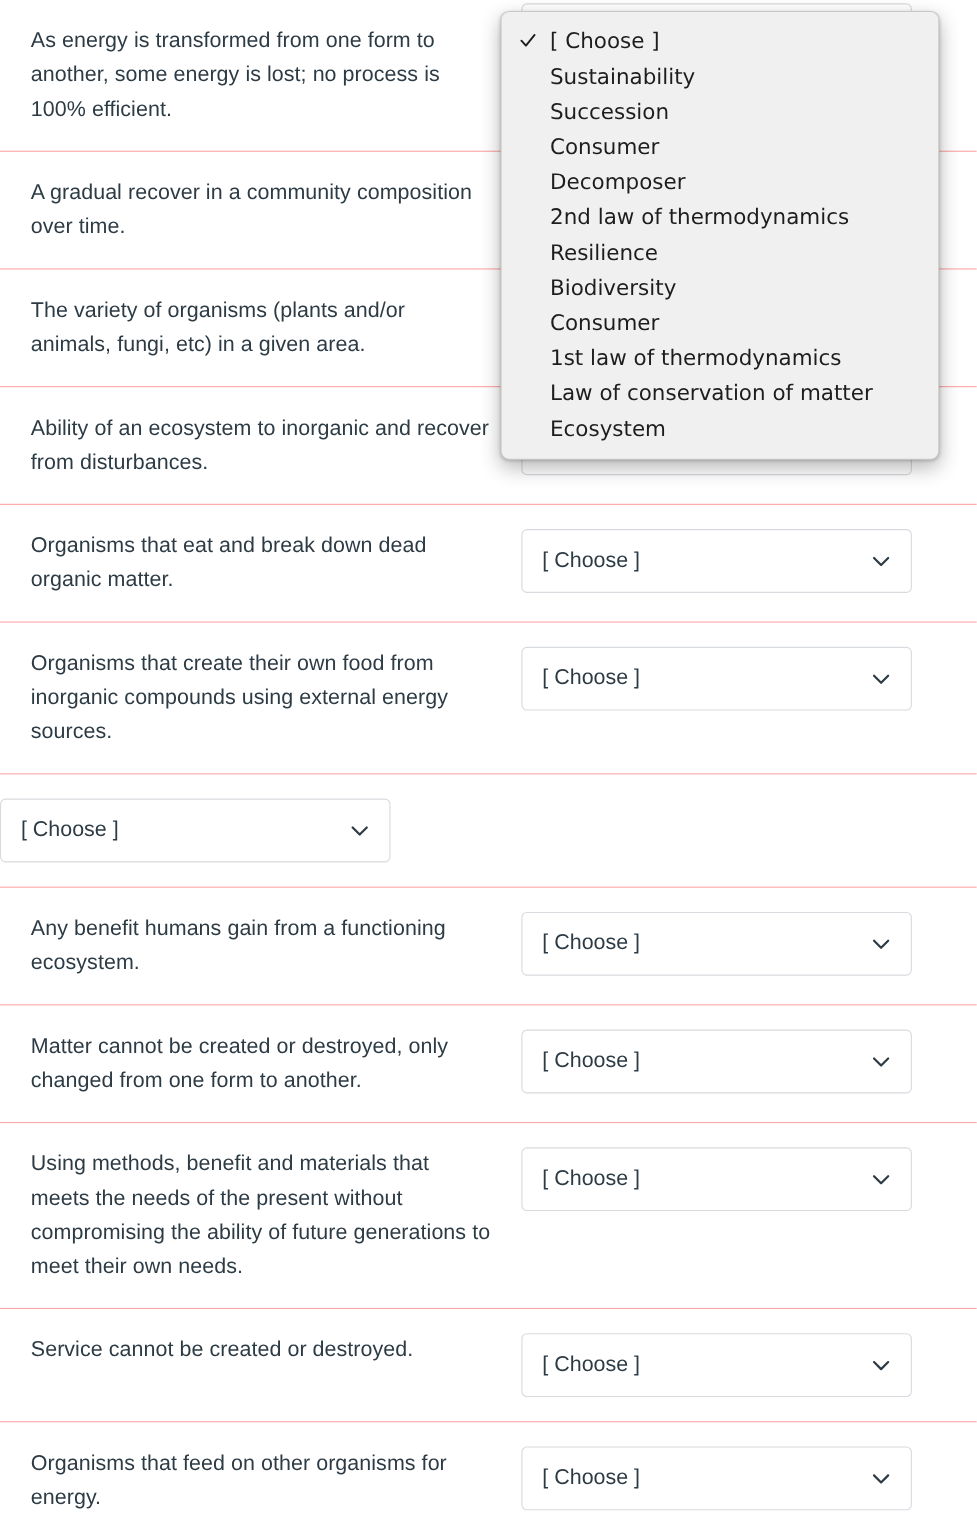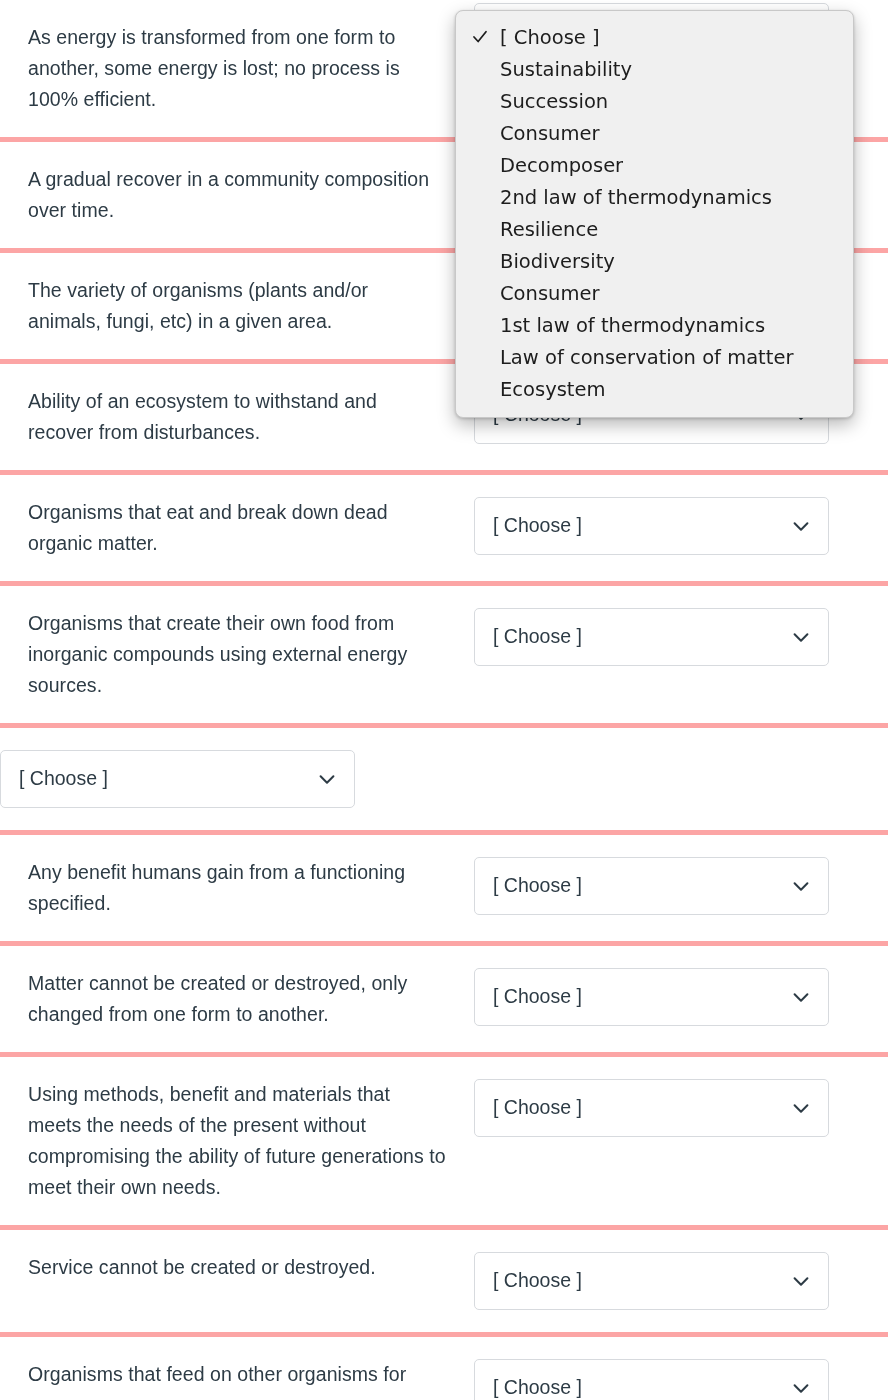--- a/index.html
+++ b/index.html
@@ -24,21 +24,21 @@
     position: absolute;
     top: 0; left: 0;
     width: 888px;
   }
 
   .match-row {
     position: relative;
     display: flex;
     align-items: flex-start;
     width: 888px;
-    border-bottom: 5px solid #fca5a5;
+    border-bottom: 1px solid #fca5a5;
     padding: 0;
   }
   .match-row.last { border-bottom: none; }
 
   .q-cell {
     width: 474px;
     padding: 22px 28px 22px 28px;
     display: flex;
     align-items: center;
   }
@@ -186,21 +186,21 @@
             <span class="chev">
               <svg viewBox="0 0 24 24" fill="none" stroke="#2d3b45" stroke-width="2.2" stroke-linecap="round" stroke-linejoin="round">
                 <polyline points="5,9 12,16 19,9"></polyline>
               </svg>
             </span>
           </div>
         </div>
       </div>
       <div class="match-row">
         <div class="q-cell">
-          <div class="q-text">Ability of an ecosystem to withstand and recover from disturbances.</div>
+          <div class="q-text">Ability of an ecosystem to inorganic and recover from disturbances.</div>
         </div>
         <div class="a-cell">
           <div class="select-box">
             <span class="select-label">[ Choose ]</span>
             <span class="chev">
               <svg viewBox="0 0 24 24" fill="none" stroke="#2d3b45" stroke-width="2.2" stroke-linecap="round" stroke-linejoin="round">
                 <polyline points="5,9 12,16 19,9"></polyline>
               </svg>
             </span>
           </div>
@@ -243,21 +243,21 @@
             <span class="chev">
               <svg viewBox="0 0 24 24" fill="none" stroke="#2d3b45" stroke-width="2.2" stroke-linecap="round" stroke-linejoin="round">
                 <polyline points="5,9 12,16 19,9"></polyline>
               </svg>
             </span>
           </div>
         </div>
       </div>
       <div class="match-row">
         <div class="q-cell">
-          <div class="q-text">Any benefit humans gain from a functioning specified.</div>
+          <div class="q-text">Any benefit humans gain from a functioning ecosystem.</div>
         </div>
         <div class="a-cell">
           <div class="select-box">
             <span class="select-label">[ Choose ]</span>
             <span class="chev">
               <svg viewBox="0 0 24 24" fill="none" stroke="#2d3b45" stroke-width="2.2" stroke-linecap="round" stroke-linejoin="round">
                 <polyline points="5,9 12,16 19,9"></polyline>
               </svg>
             </span>
           </div>

